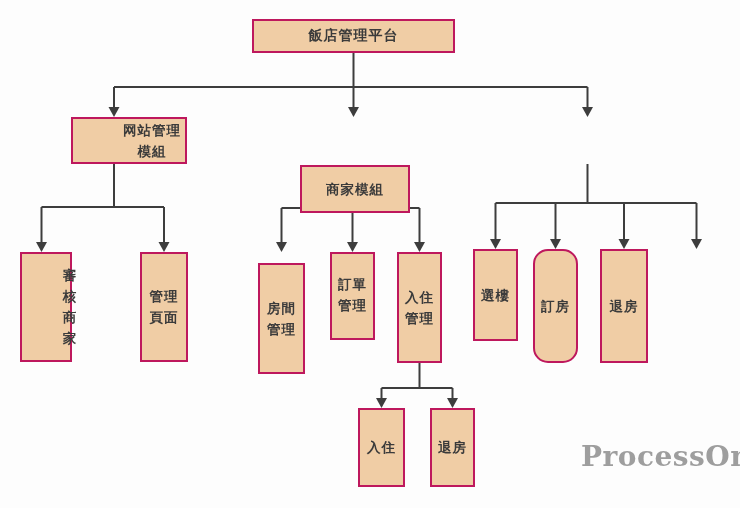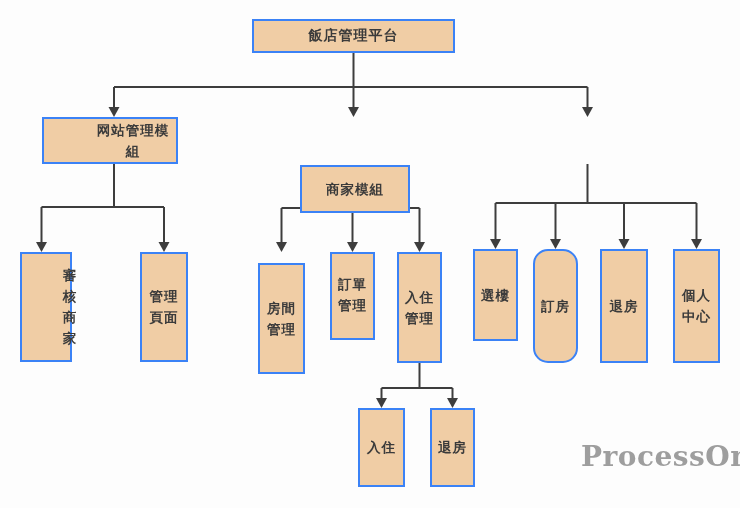--- a/index.html
+++ b/index.html
@@ -22,21 +22,21 @@
     fill: none;
   }
   .connector-layer polygon {
     fill: #3d3d3d;
     stroke: none;
   }
   .node {
     position: absolute;
     box-sizing: border-box;
     background: #f0cda5;
-    border: 2px solid #3b82f6;
+    border: 2px solid #be185d;
     display: flex;
     align-items: center;
     justify-content: center;
     text-align: center;
     color: #3b3b3b;
     font-weight: 600;
     white-space: pre-line;
     letter-spacing: 1px;
     line-height: 1.55;
   }
@@ -110,39 +110,37 @@
       <path d="M381.5 388 L452.5 388"></path>
       <path d="M381.5 388 L381.5 399"></path>
       <polygon points="376,398 387,398 381.5,408"></polygon>
       <path d="M452.5 388 L452.5 399"></path>
       <polygon points="447,398 458,398 452.5,408"></polygon>
     </g>
   </svg>
 
   <div class="node lvl1" style="left:252px; top:19px; width:203px; height:34px;">飯店管理平台</div>
 
-  <div class="node lvl2" style="left:42px; top:117px; width:136px; height:47px;padding-left:46px;">网站管理模組</div>
+  <div class="node lvl2" style="left:71px; top:117px; width:116px; height:47px;padding-left:46px;">网站管理模組</div>
   <div class="node lvl2" style="left:300px; top:117px; width:110px; height:48px;margin-top:48px;">商家模組</div>
 
   <div class="node tall" style="left:20px; top:252px; width:43px; height:110px;padding-left:48px;">審核
 商家</div>
   <div class="node tall" style="left:140px; top:252px; width:48px; height:110px;">管理
 頁面</div>
 
   <div class="node tall" style="left:258px; top:263px; width:47px; height:111px;">房間
 管理</div>
   <div class="node tall" style="left:330px; top:252px; width:45px; height:88px;font-family:Liberation Serif, serif;">訂單
 管理</div>
   <div class="node tall" style="left:397px; top:252px; width:45px; height:111px;">入住
 管理</div>
 
   <div class="node tall" style="left:473px; top:249px; width:45px; height:92px;">選樓</div>
   <div class="node tall" style="left:533px; top:249px; width:45px; height:114px;border-radius:15px;">訂房</div>
   <div class="node tall" style="left:600px; top:249px; width:48px; height:114px;">退房</div>
-  <div class="node tall" style="left:673px; top:249px; width:47px; height:114px;">個人
-中心</div>
 
   <div class="node tall" style="left:358px; top:408px; width:47px; height:79px;">入住</div>
   <div class="node tall" style="left:430px; top:408px; width:45px; height:79px;">退房</div>
 
   <div class="watermark">ProcessOn</div>
 
 </div>
 
 </body></html>

